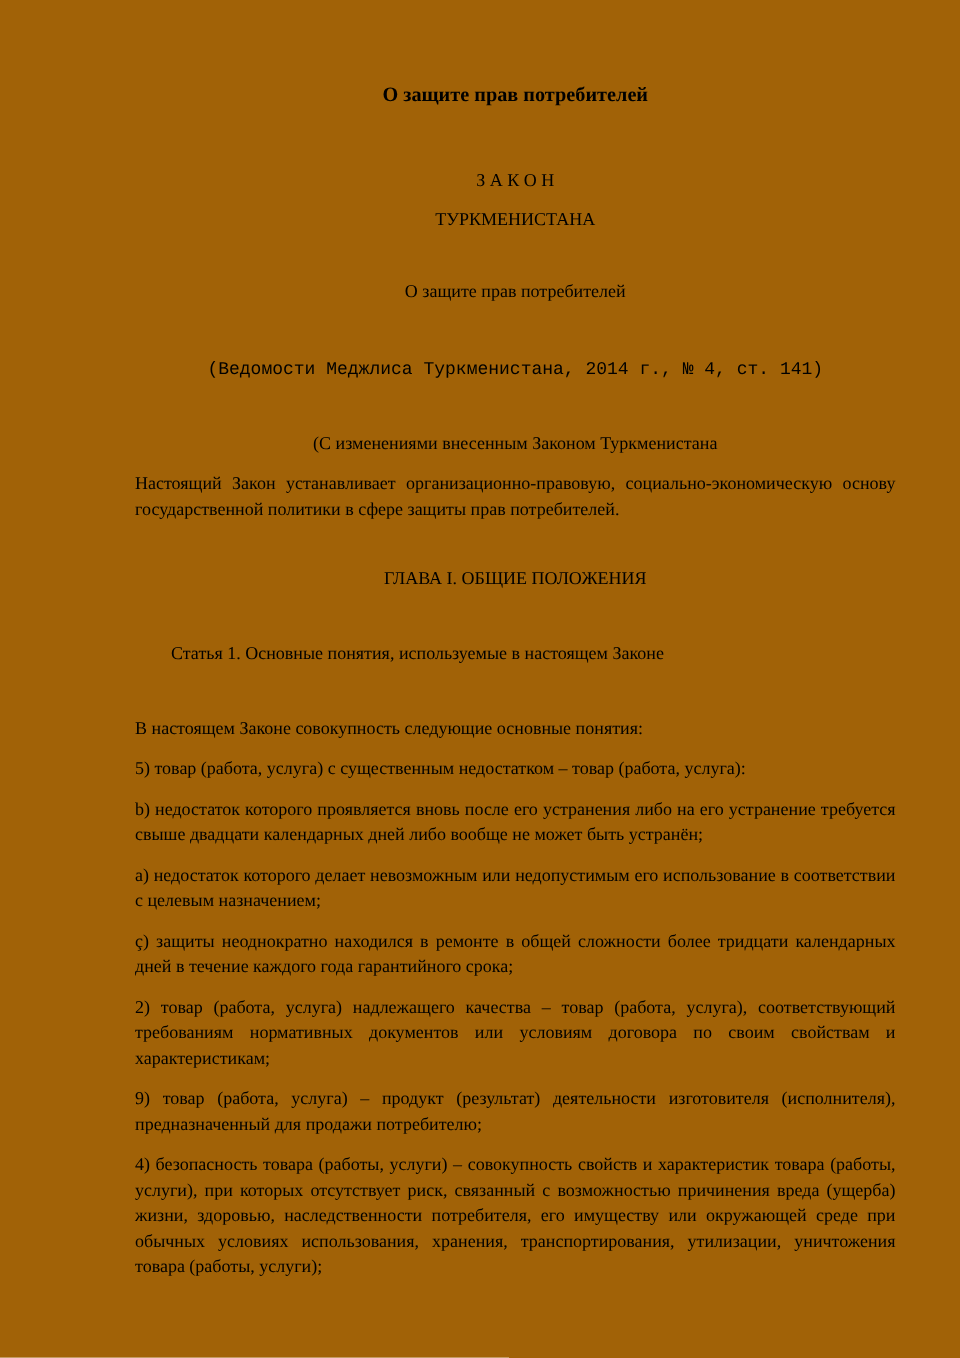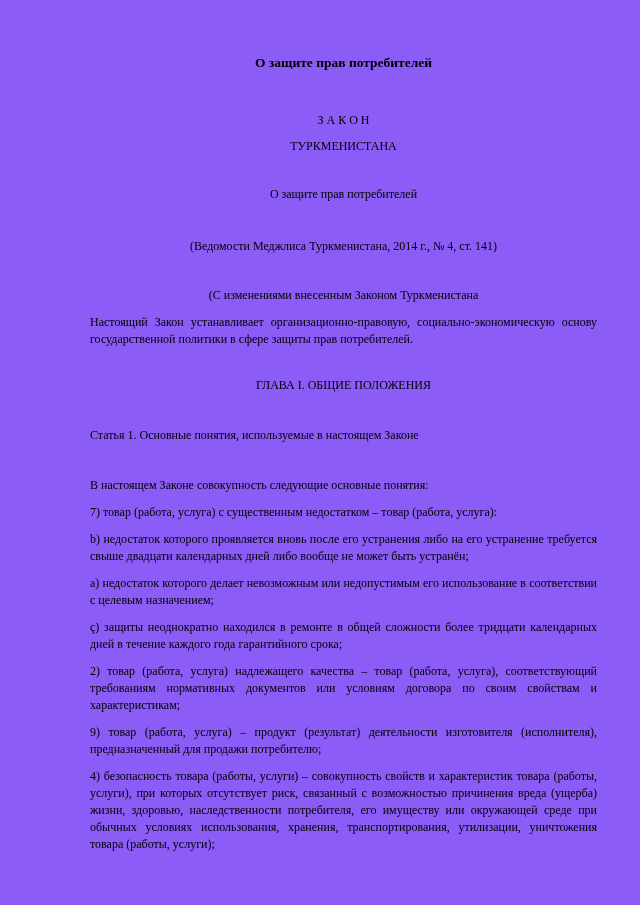--- a/index.html
+++ b/index.html
@@ -14,37 +14,37 @@
     font-family: "Liberation Serif", "DejaVu Serif", serif;
     font-size: 12px;
     line-height: 17px;
     color: #000000;
     overflow: hidden;
   }
   .page {
     width: 640px;
     height: 905px;
     padding: 54px 43px 20px 90px;
-    background: #8b5cf6;
+    background: #a16207;
   }
   .center { text-align: center; }
   .title {
     font-weight: bold;
     font-size: 13.5px;
     line-height: 18px;
   }
   .justify { text-align: justify; }
   .mt-law { margin-top: 40px; }
   .mt-xs  { margin-top: 9px; }
   .mt-1   { margin-top: 31px; }
-  .mt-2   { margin-top: 35px; }
+  .mt-2   { margin-top: 35px; font-family: Liberation Mono, monospace; }
   .mt-3   { margin-top: 32px; }
   .mt-4   { margin-top: 30px; }
   .mt-5   { margin-top: 29px; }
-  .mt-6   { margin-top: 33px; }
+  .mt-6   { margin-top: 33px; margin-left: 24px; }
   .para {
     margin: 10px 0 0 0;
     text-align: justify;
   }
   .para.first { margin-top: 33px; }
 </style>
 </head>
 <body>
 
 <div class="page">
@@ -63,21 +63,21 @@
 
 
   <p class="para justify mt-4">Настоящий Закон устанавливает организационно-правовую, социально-экономическую основу государственной политики в сфере защиты прав потребителей.</p>
 
   <div class="center mt-5">ГЛАВА I. ОБЩИЕ ПОЛОЖЕНИЯ</div>
 
   <div class="mt-6">Статья 1. Основные понятия, используемые в настоящем Законе</div>
 
   <p class="para first">В настоящем Законе совокупность следующие основные понятия:</p>
 
-  <p class="para">7) товар (работа, услуга) с существенным недостатком – товар (работа, услуга):</p>
+  <p class="para">5) товар (работа, услуга) с существенным недостатком – товар (работа, услуга):</p>
 
   <p class="para">b) недостаток которого проявляется вновь после его устранения либо на его устранение требуется свыше двадцати календарных дней либо вообще не может быть устранён;</p>
 
   <p class="para">а) недостаток которого делает невозможным или недопустимым его использование в соответствии с целевым назначением;</p>
 
   <p class="para">ç) защиты неоднократно находился в ремонте в общей сложности более тридцати календарных дней в течение каждого года гарантийного срока;</p>
 
   <p class="para">2) товар (работа, услуга) надлежащего качества – товар (работа, услуга), соответствующий требованиям нормативных документов или условиям договора по своим свойствам и характеристикам;</p>
 
   <p class="para">9) товар (работа, услуга) – продукт (результат) деятельности изготовителя (исполнителя), предназначенный для продажи потребителю;</p>

